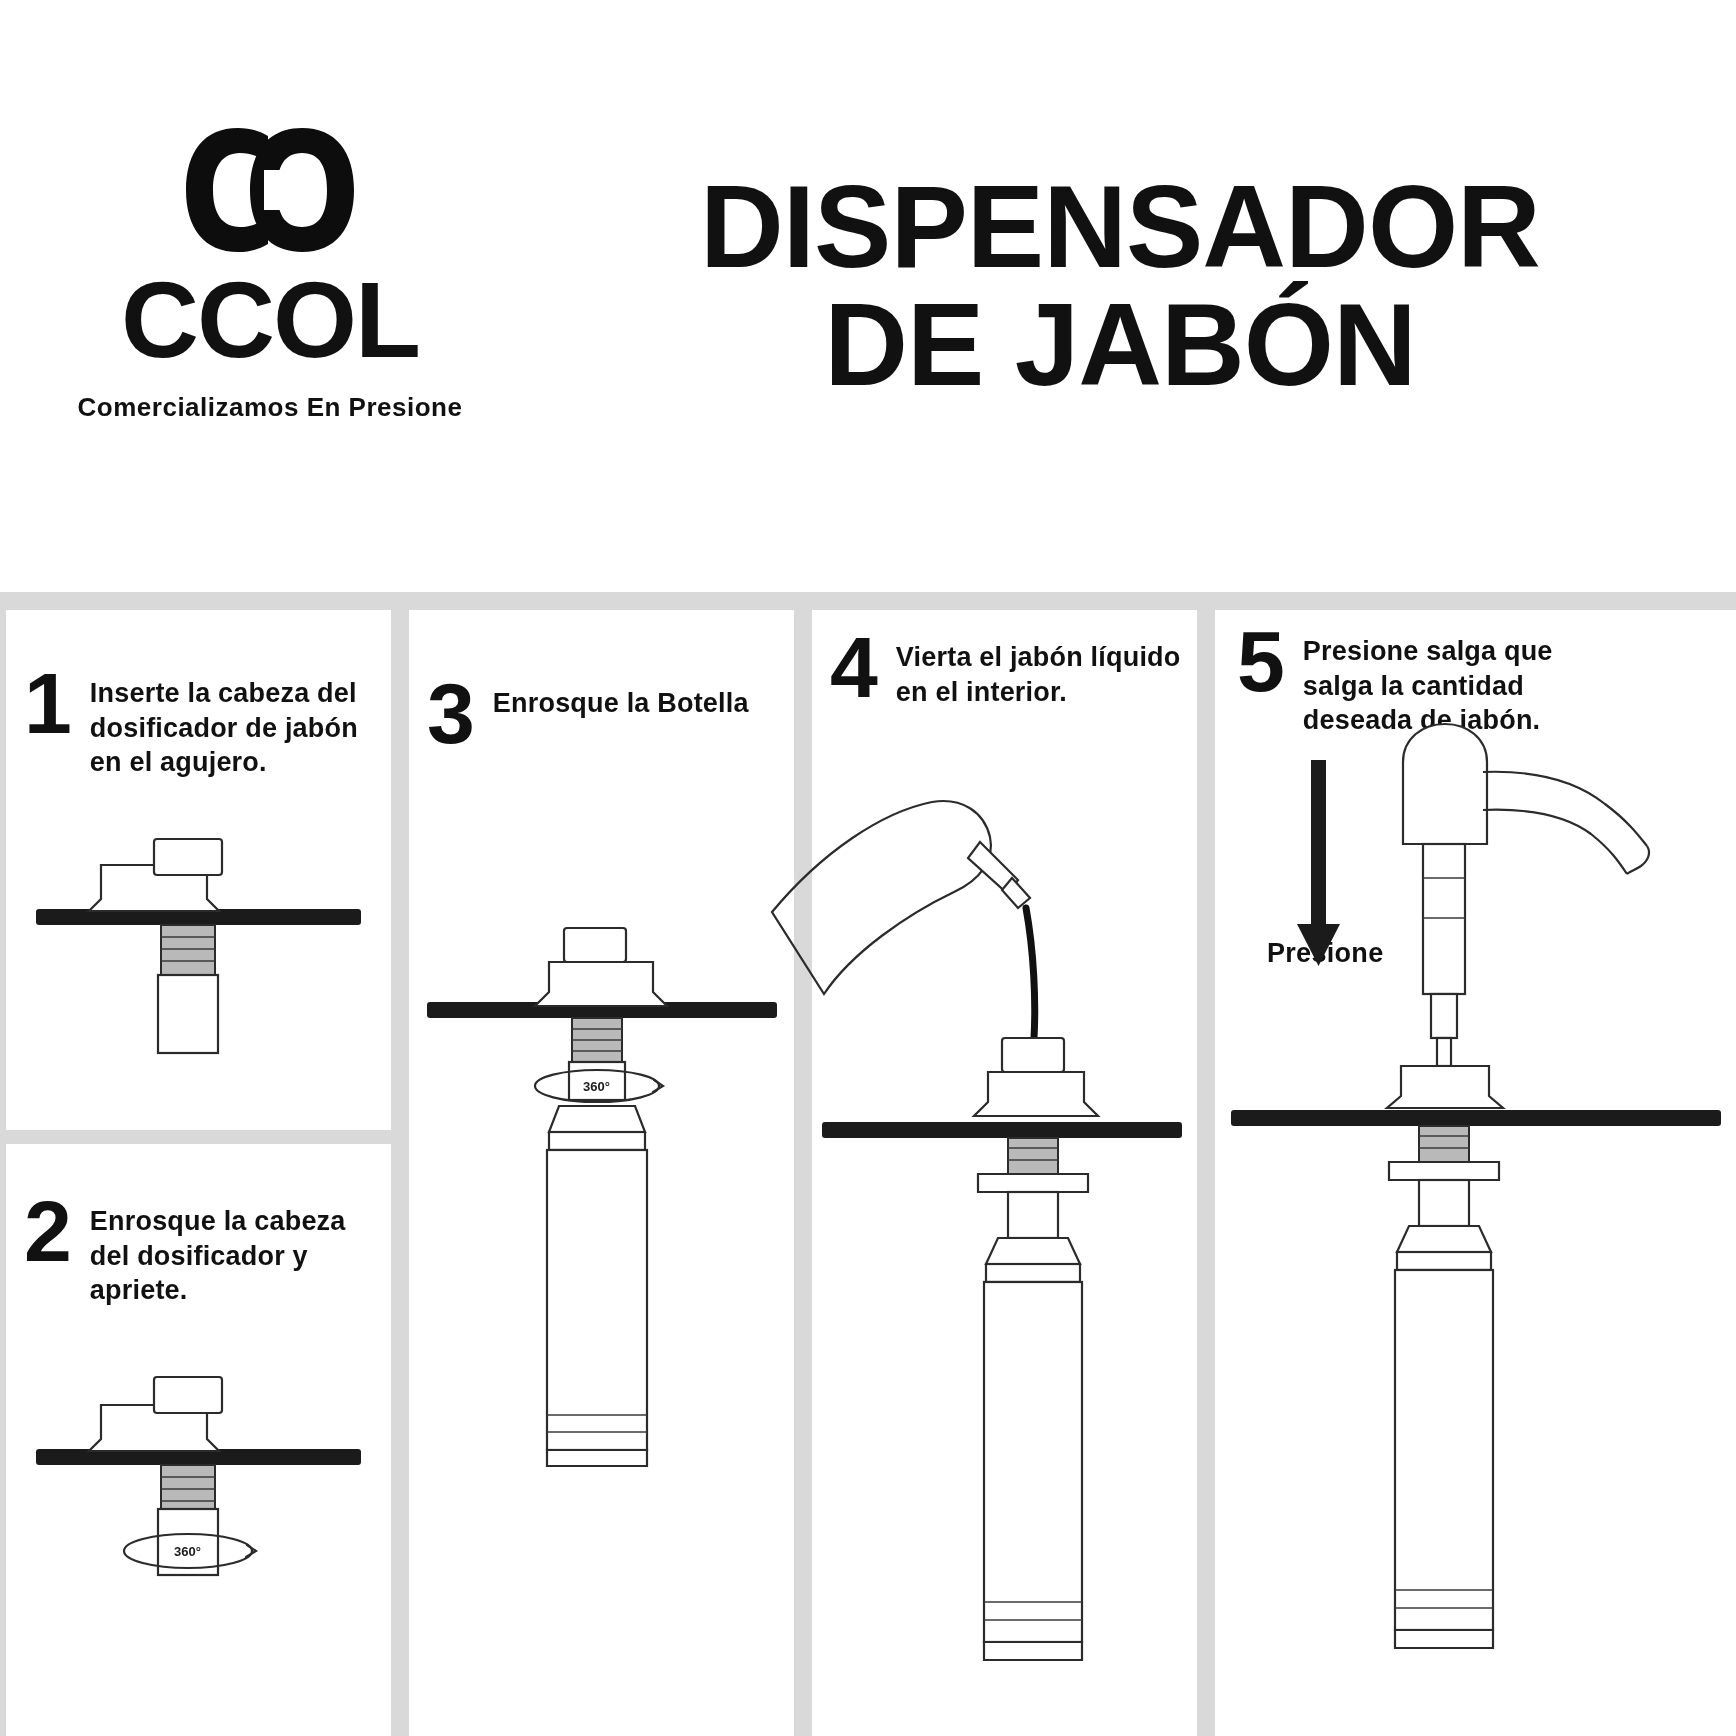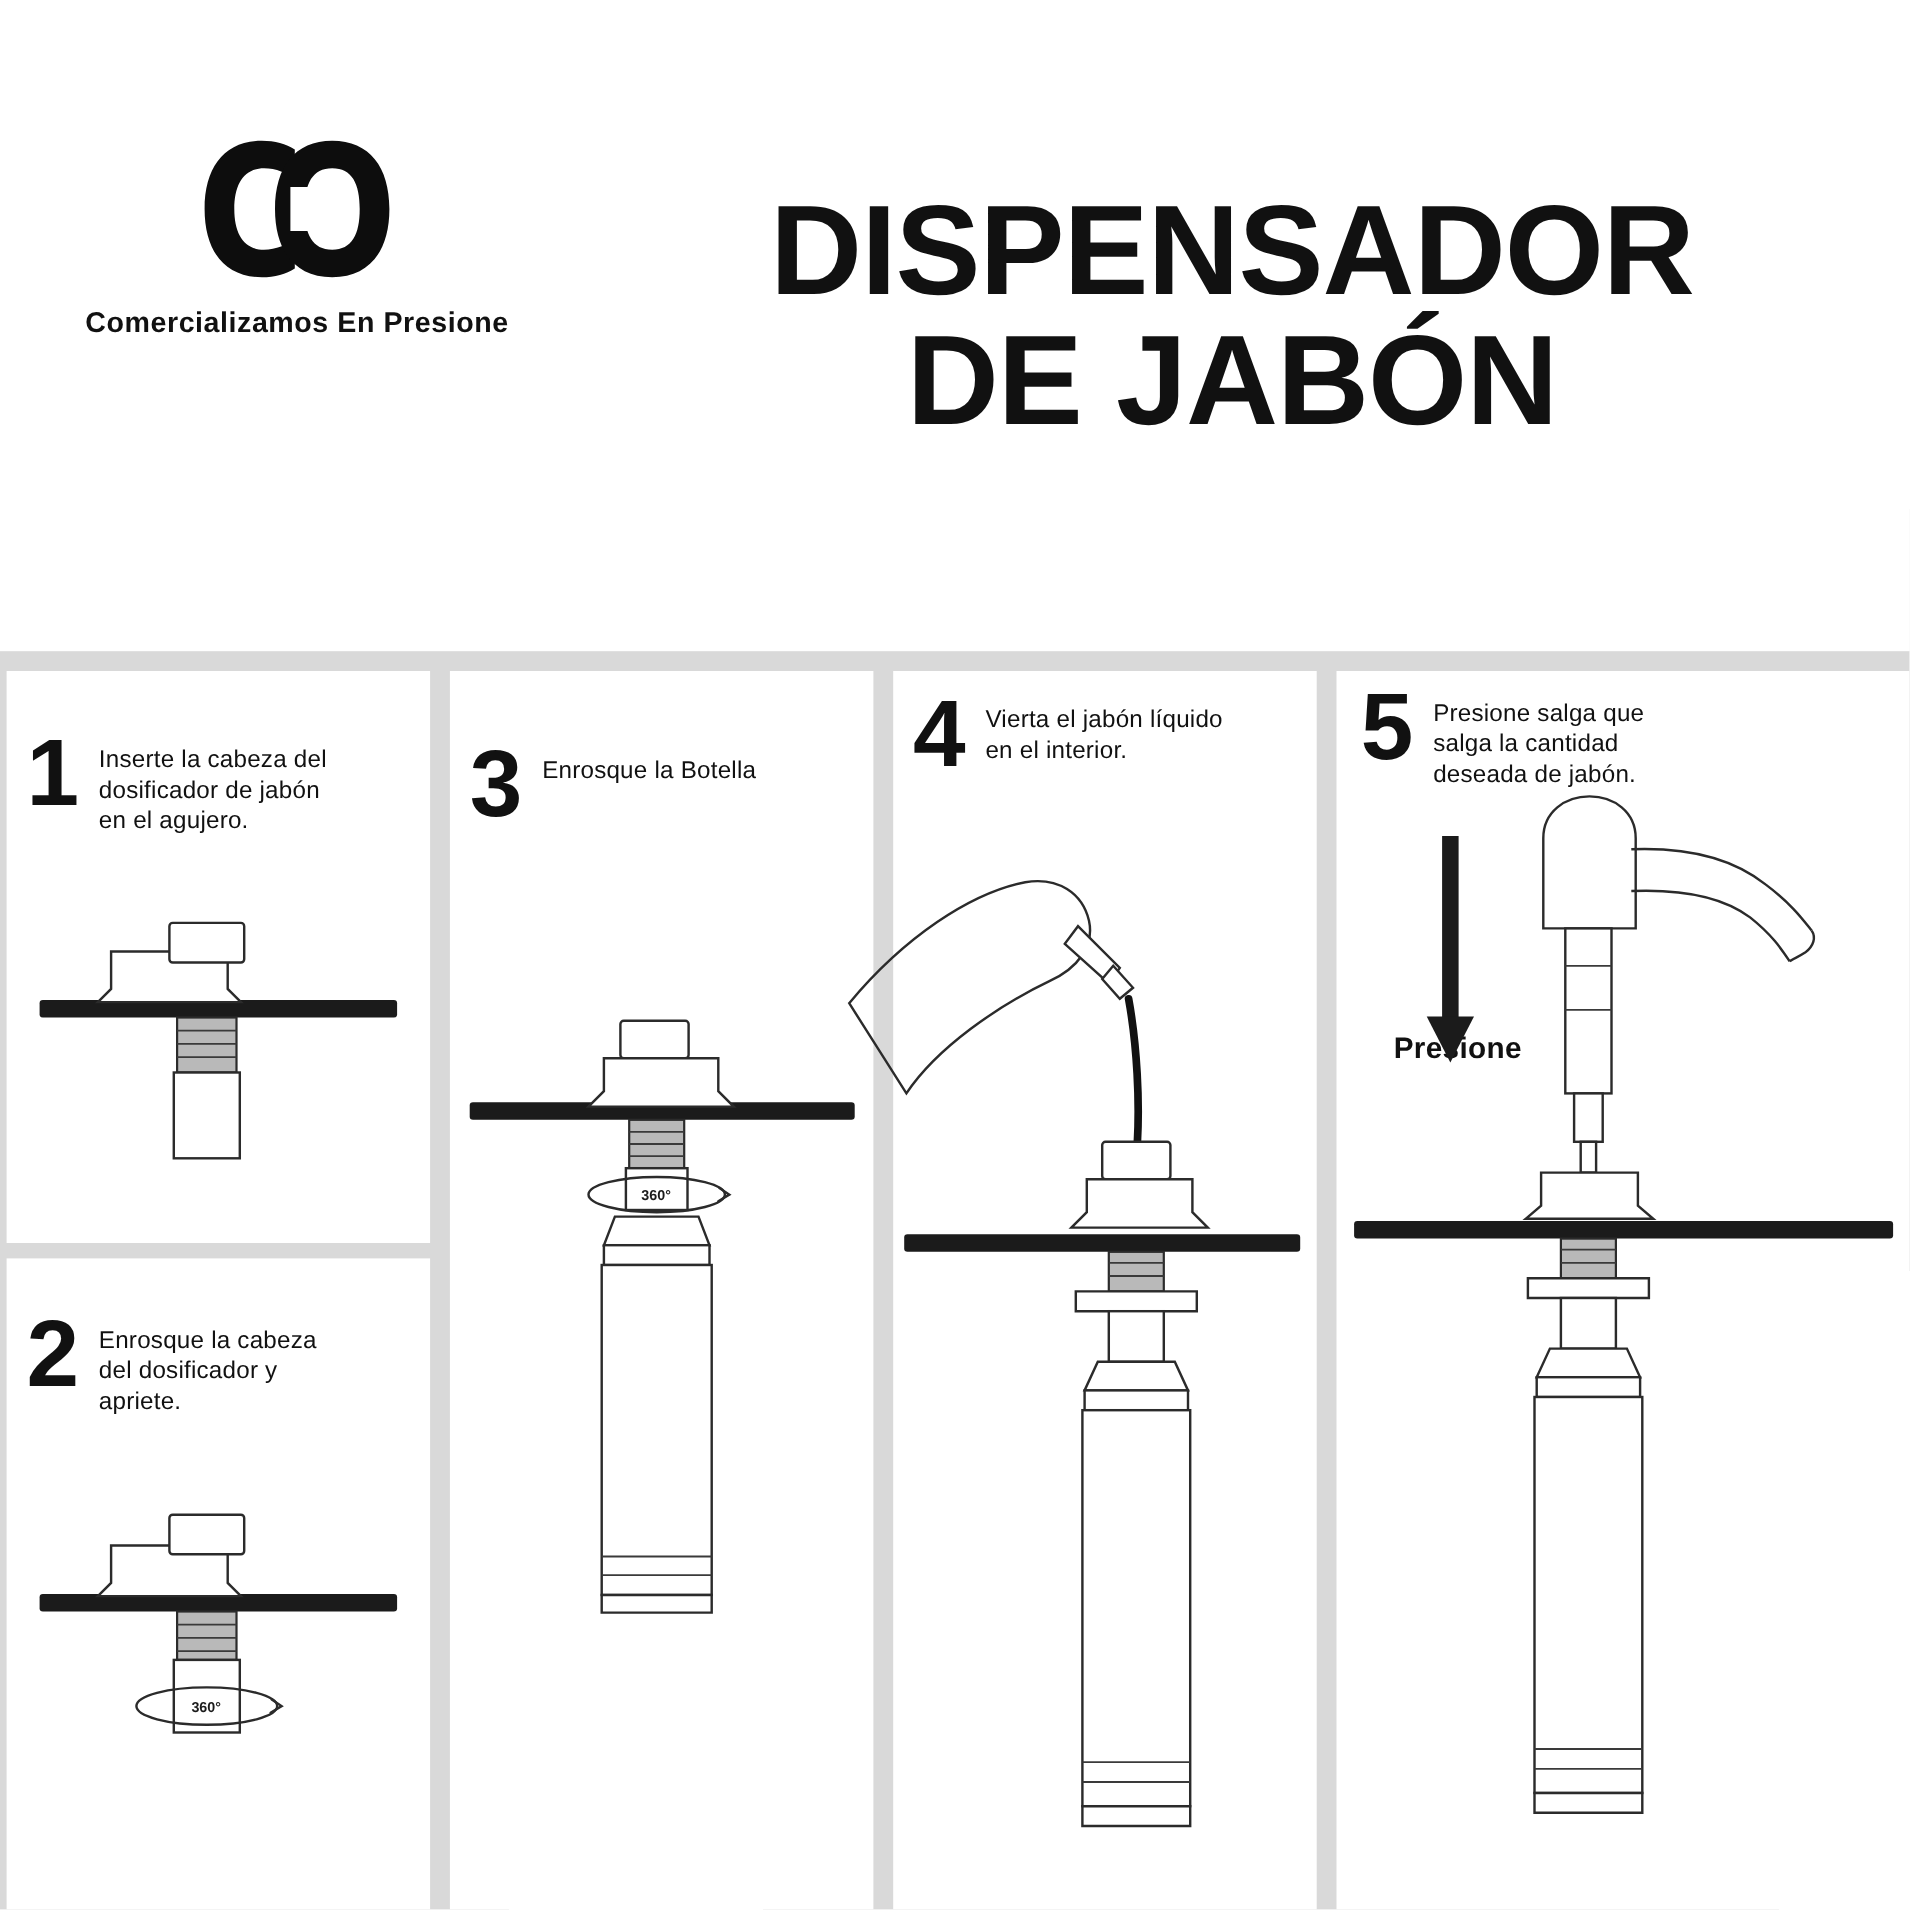--- a/index.html
+++ b/index.html
@@ -99,22 +99,22 @@
   }
   .step-num {
     font-family: "Liberation Sans", sans-serif;
     font-weight: bold;
     font-size: 86px;
     line-height: 0.82;
     margin-right: 18px;
   }
   .step-text {
     font-family: "Liberation Sans", sans-serif;
-    font-weight: normal;
-    font-size: 22px;
+    font-weight: bold;
+    font-size: 27px;
     line-height: 1.28;
     letter-spacing: 0.2px;
     padding-top: 8px;
     white-space: pre-line;
   }
 
   .art {
     position: absolute;
   }
 
@@ -142,20 +142,21 @@
   <div class="logo-block">
     <div class="logo-mark">
       <svg width="180" height="140" viewBox="0 0 180 140" aria-hidden="true">
         <g fill="#0d0d0d">
           <path d="M58 8 C24 8 6 32 6 70 C6 108 24 132 58 132 C70 132 80 129 88 124 L88 96 C81 103 71 107 60 107 C42 107 33 93 33 70 C33 47 42 33 60 33 C71 33 81 37 88 44 L88 16 C80 11 70 8 58 8 Z"></path>
           <path d="M122 8 C88 8 70 32 70 70 C70 108 88 132 122 132 C156 132 174 108 174 70 C174 32 156 8 122 8 Z M122 33 C140 33 147 47 147 70 C147 93 140 107 122 107 C104 107 97 93 97 70 C97 47 104 33 122 33 Z"></path>
           <rect x="84" y="50" width="22" height="40" fill="#ffffff"></rect>
         </g>
       </svg>
     </div>
+    <div class="logo-word">CCOL</div>
     <div class="logo-tag">Comercializamos En Presione</div>
   </div>
 
   <div class="main-title">
     <div>DISPENSADOR</div>
     <div>DE JABÓN</div>
   </div>
 </div>
 
 <div class="steps-area">

